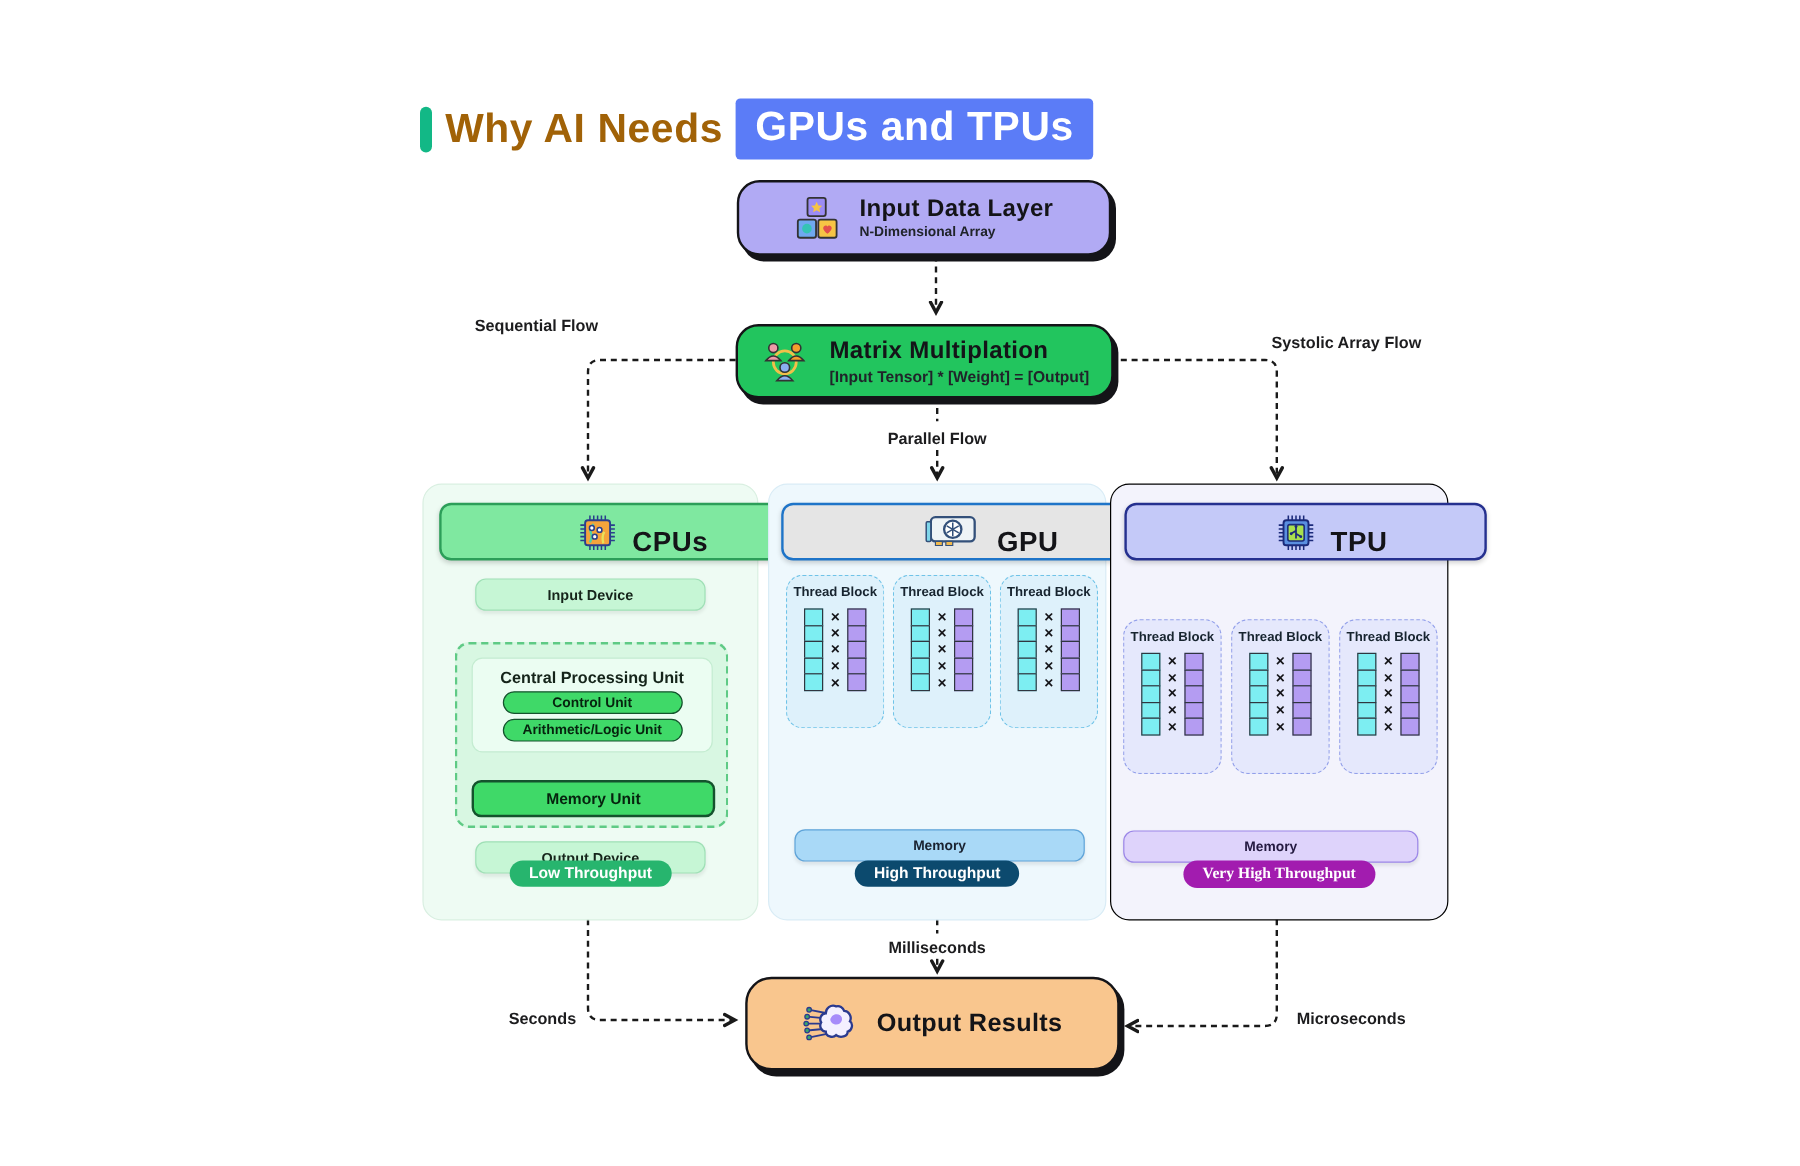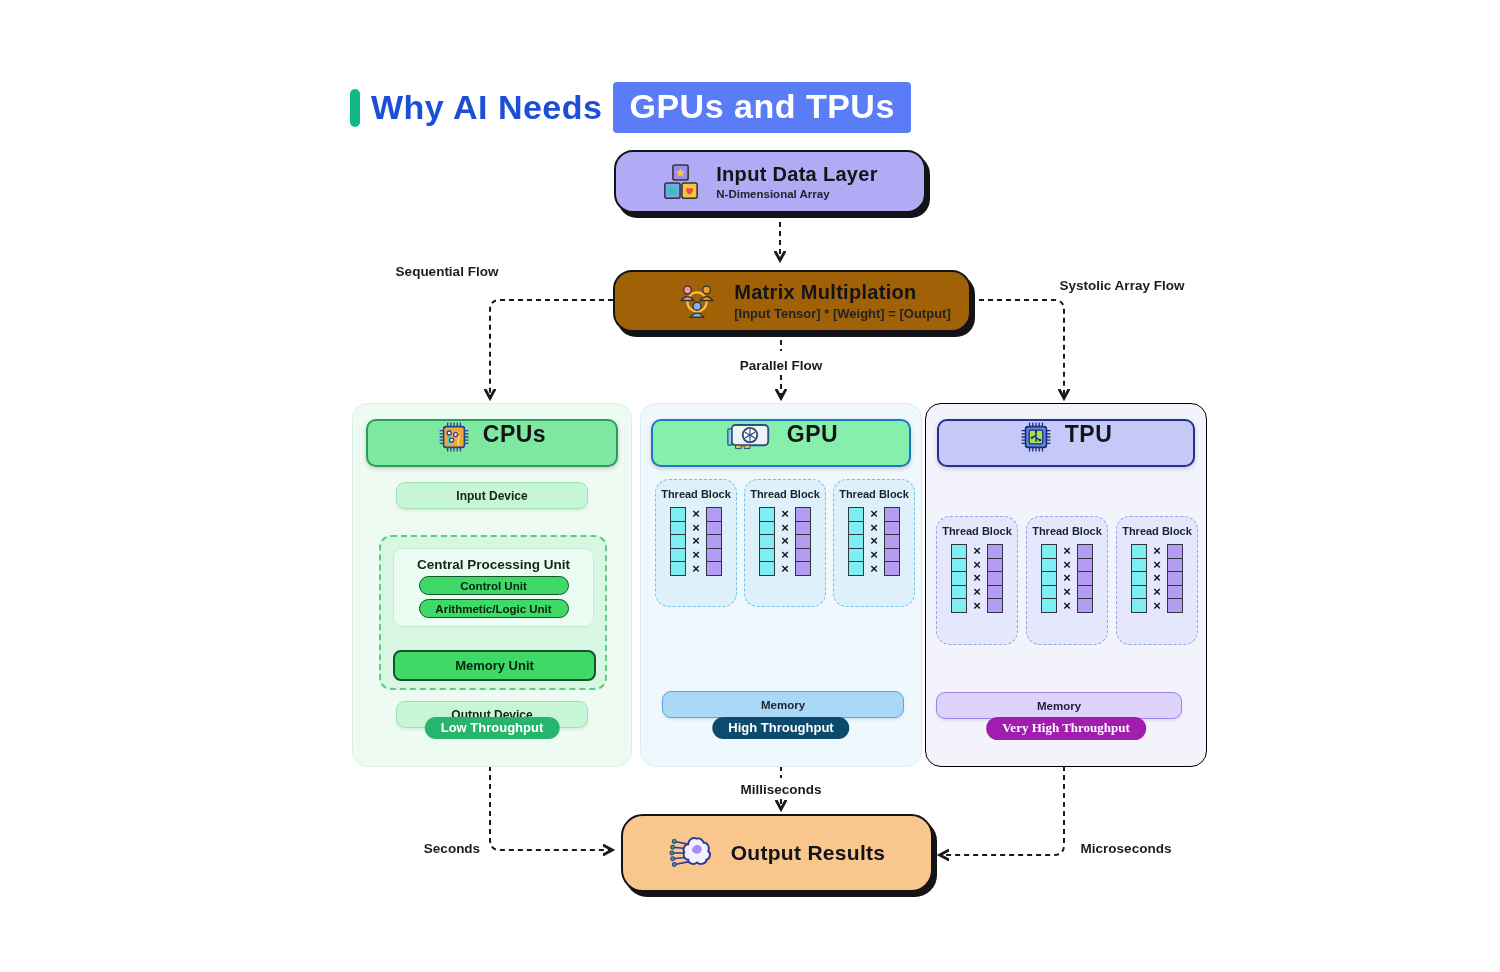--- a/index.html
+++ b/index.html
@@ -4,49 +4,49 @@
 <style>
   html,body{margin:0;padding:0;background:#ffffff;}
   body{width:1500px;height:972px;font-family:"Liberation Sans","DejaVu Sans",sans-serif;color:#1d1d1f;}
   .canvas{position:relative;width:1500px;height:972px;background:#ffffff;overflow:hidden;}
   .overlay{position:absolute;left:0;top:0;width:1500px;height:972px;pointer-events:none;}
   .dash{fill:none;stroke:#1a1a1a;stroke-width:2;stroke-dasharray:5 4;stroke-linejoin:round;}
 
   
   .title{position:absolute;left:350px;top:82px;display:flex;align-items:center;gap:11px;}
   .title-bar{width:10px;height:38px;border-radius:5px;background:#12b886;}
-  .title-text{margin:0;font-size:34px;font-weight:800;color:#1d4ed8;letter-spacing:.5px;}
+  .title-text{margin:0;font-size:34px;font-weight:800;color:#a16207;letter-spacing:.5px;}
   .title-badge{font-size:34px;font-weight:800;color:#fff;background:#5b7cf7;padding:5px 16px 7px;border-radius:4px;letter-spacing:.5px;}
 
   
   .big-node{position:absolute;display:flex;align-items:center;justify-content:center;gap:16px;
             border:2.5px solid #141418;border-radius:19px;box-shadow:4px 5px 0 #141418;}
   .input-node{left:614px;top:150px;width:308px;height:59px;background:#b1aaf4;}
-  .matrix-node{left:613px;top:270px;width:311px;height:58px;background:#a16207;padding-left:43px;}
+  .matrix-node{left:613px;top:270px;width:311px;height:58px;background:#22c55e;}
   .output-node{left:621px;top:814px;width:308px;height:74px;background:#f9c68e;border-radius:22px;}
   .node-title{font-size:20px;font-weight:800;color:#141418;letter-spacing:.3px;}
   .node-sub{font-size:11.5px;font-weight:700;color:#20242a;margin-top:2px;}
   .matrix-node .node-sub{font-size:13px;}
   .output-node .node-title{font-size:21px;}
   .node-icon{display:flex;}
 
   
   .flow-label{position:absolute;transform:translateX(-50%);font-size:13.5px;font-weight:700;color:#1c1c1e;white-space:nowrap;}
 
   
   .panel{position:absolute;top:403px;height:362px;border-radius:16px;}
   .cpu-panel{left:352px;width:278px;background:#eefbf3;border:1px solid #d9efe1;}
   .gpu-panel{left:640px;width:280px;background:#eef8fd;border:1px solid #d9ecf6;}
   .tpu-panel{left:925px;width:280px;background:#f3f3fc;border:1px solid #000000;}
 
-  .panel-header{position:absolute;top:15px;height:44px;display:flex;align-items:flex-start;justify-content:center;gap:13px;
-                border-radius:10px;box-shadow:0 2px 4px rgba(0,0,0,.18);}
+  .panel-header{position:absolute;top:15px;height:44px;display:flex;align-items:flex-end;justify-content:center;gap:13px;
+                border-radius:10px;box-shadow:0 2px 4px rgba(0,0,0,.18);padding-left:44px;}
   .hdr-label{font-size:23px;font-weight:800;color:#141418;letter-spacing:.5px;}
   .cpu-header{left:13px;width:248px;background:#7fe8a0;border:2px solid #2c9e59;}
-  .gpu-header{left:10px;width:256px;background:#86efac;border:2px solid #1e74c8;}
+  .gpu-header{left:10px;width:256px;background:#e5e5e5;border:2px solid #1e74c8;}
   .tpu-header{left:11px;width:254px;background:#c4c9f8;border:2px solid #25308f;}
 
   
   .device-box{position:absolute;left:43px;width:190px;height:25px;background:#c6f6d5;border:1.5px solid #9fe0b6;
               border-radius:9px;display:flex;align-items:center;justify-content:center;
               font-size:12px;font-weight:700;color:#15241a;box-shadow:0 2px 3px rgba(0,0,0,.07);}
   .input-device{top:78px;}
   .output-device{top:297px;}
   .cpu-dashed{position:absolute;left:26px;top:131px;width:224px;height:151px;background:#d8f7e2;
               border:2px dashed #5fca85;border-radius:12px;}

